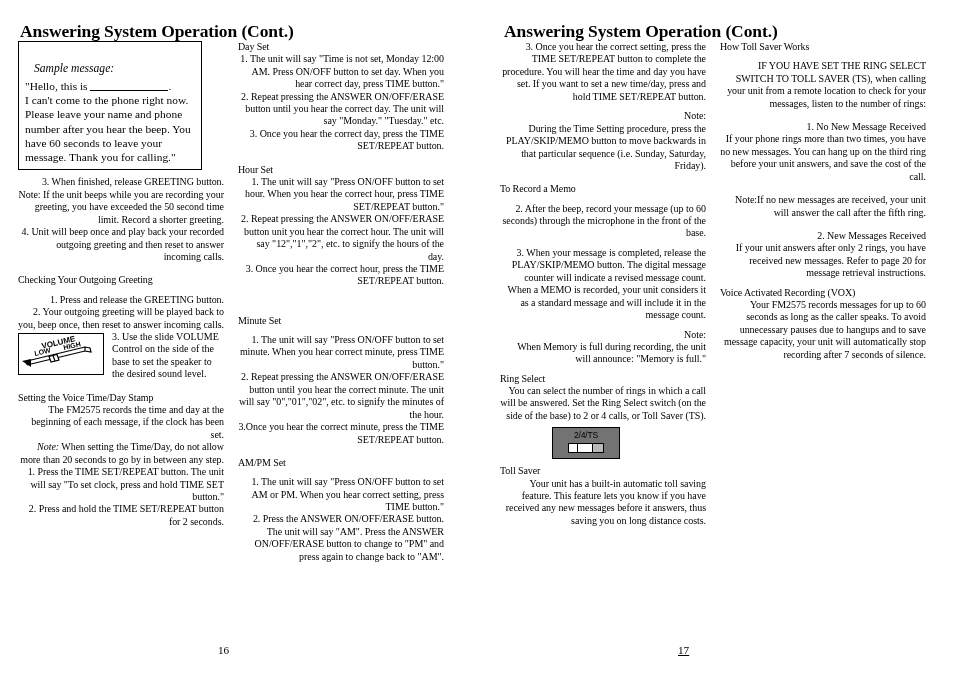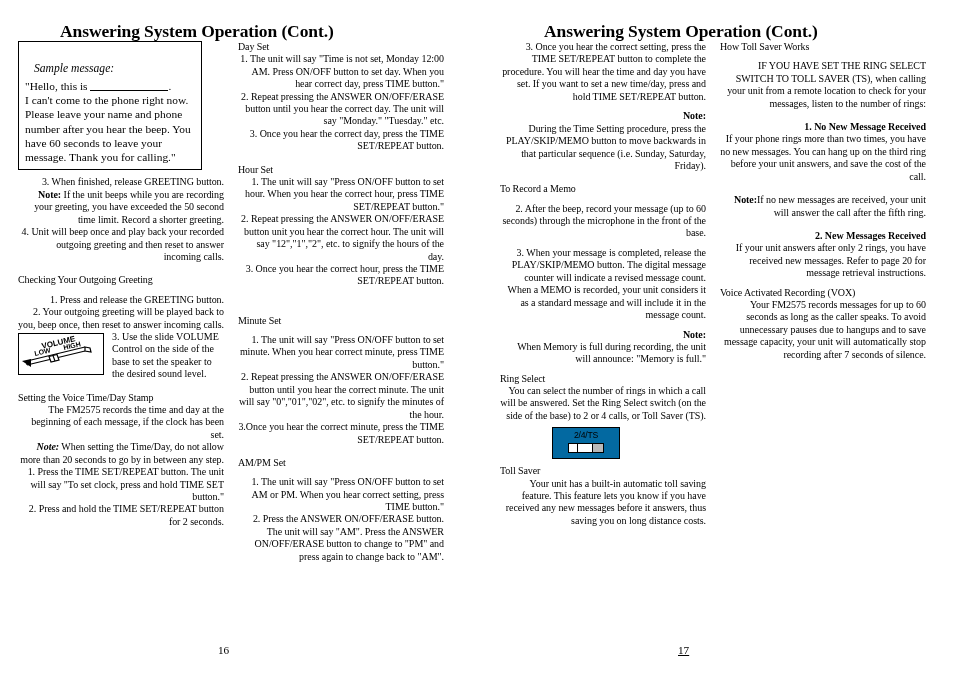--- a/index.html
+++ b/index.html
@@ -28,21 +28,20 @@
   .page-right { left: 482px; width: 460px; }
 
   .page-title {
     position: absolute;
     top: 21px;
     left: 20px;
     font-size: 17.5px;
     font-weight: bold;
     letter-spacing: -0.1px;
     white-space: nowrap;
-    margin-left: 40px;
   }
   .page-right .page-title { left: 22px; }
 
   .cols {
     position: absolute;
     top: 41px;
     left: 18px;
     width: 426px;
     display: flex;
     gap: 14px;
@@ -64,21 +63,21 @@
     line-height: 1.245;
     margin: 0;
     text-align: right;
     letter-spacing: -0.05px;
   }
   p.body + p.body { margin-top: 0px; }
   .spacer-sm { height: 7px; }
   .spacer-md { height: 11px; }
   .spacer-lg { height: 16px; }
 
-  b, .b { font-weight: bold; }
+  b, .b { font-weight: normal; }
   i, .i { font-style: italic; }
 
   
   .sample-box {
     border: 1px solid #000;
     padding: 20px 6px 5px 6px;
     margin: 0 0 6px 0;
     width: 184px;
     box-sizing: border-box;
   }
@@ -119,21 +118,21 @@
     margin: 0;
   }
 
   
   .ts-fig {
     width: 66px;
     height: 30px;
     border: 1px solid #000;
     margin: 5px 0 6px 52px;
     position: relative;
-    background: #0369a1;
+    background: #737373;
   }
   .ts-label {
     position: absolute;
     top: 2px;
     left: 0;
     right: 0;
     text-align: center;
     font-size: 8.6px;
     font-family: "Liberation Sans", sans-serif;
     letter-spacing: -0.2px;

